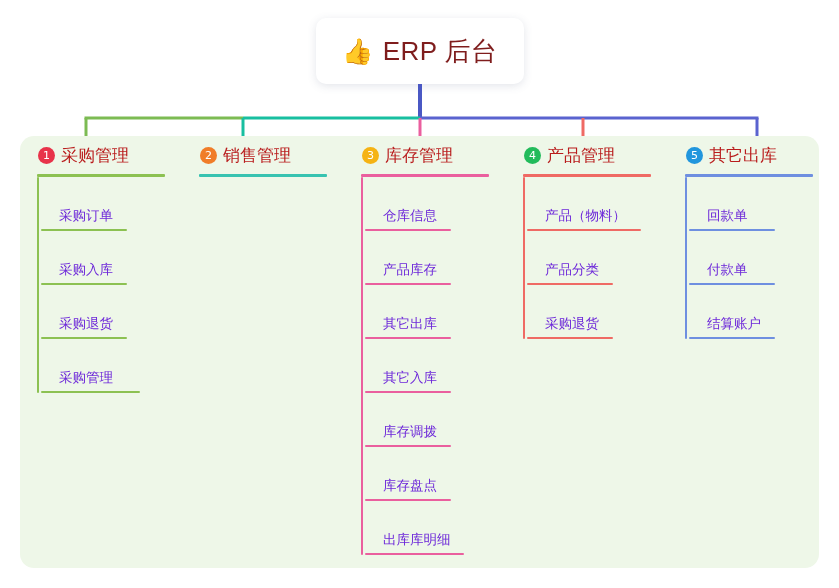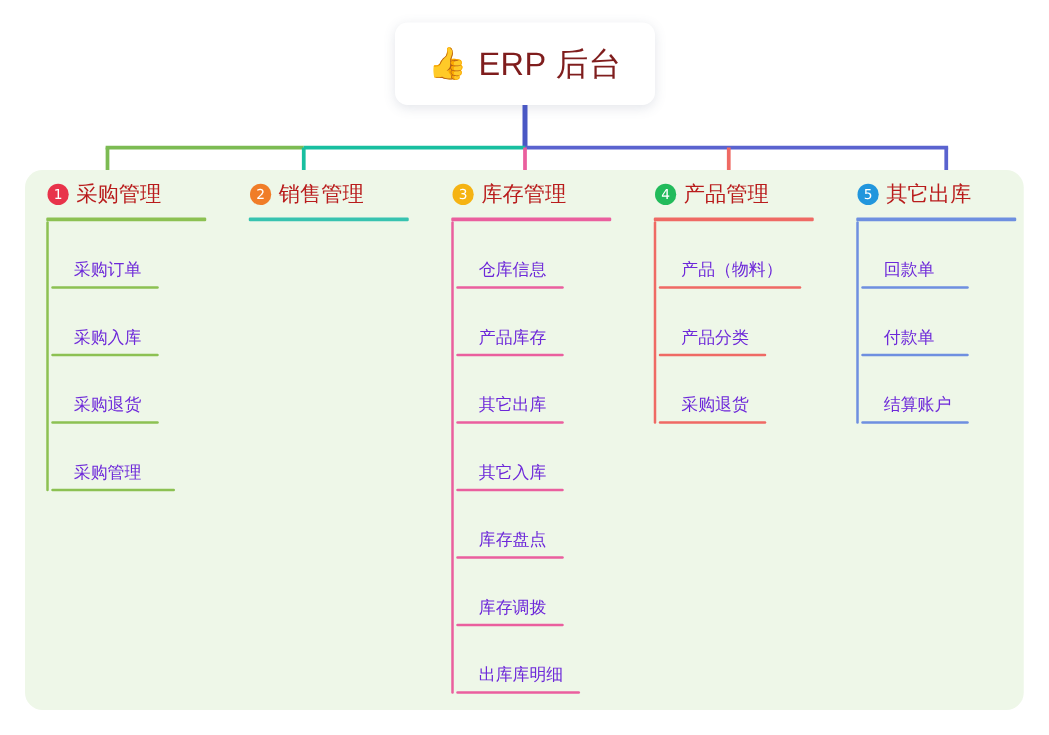--- a/index.html
+++ b/index.html
@@ -226,25 +226,25 @@
           </div>
           <div class="leaf">
             <div class="leaf-label">其它出库</div>
             <div class="leaf-line" style="background: rgb(234, 95, 158); width: 86px;"></div>
           </div>
           <div class="leaf">
             <div class="leaf-label">其它入库</div>
             <div class="leaf-line" style="background: rgb(234, 95, 158); width: 86px;"></div>
           </div>
           <div class="leaf">
+            <div class="leaf-label">库存调拨</div>
+            <div class="leaf-line" style="background: rgb(234, 95, 158); width: 86px;"></div>
+          </div>
+          <div class="leaf">
             <div class="leaf-label">库存盘点</div>
-            <div class="leaf-line" style="background: rgb(234, 95, 158); width: 86px;"></div>
-          </div>
-          <div class="leaf">
-            <div class="leaf-label">库存调拨</div>
             <div class="leaf-line" style="background: rgb(234, 95, 158); width: 86px;"></div>
           </div>
           <div class="leaf">
             <div class="leaf-label">出库库明细</div>
             <div class="leaf-line" style="background: rgb(234, 95, 158); width: 99px;"></div>
           </div>
         </div>
       </div>
       <div class="column" style="left: 506px;">
         <div class="col-head">

